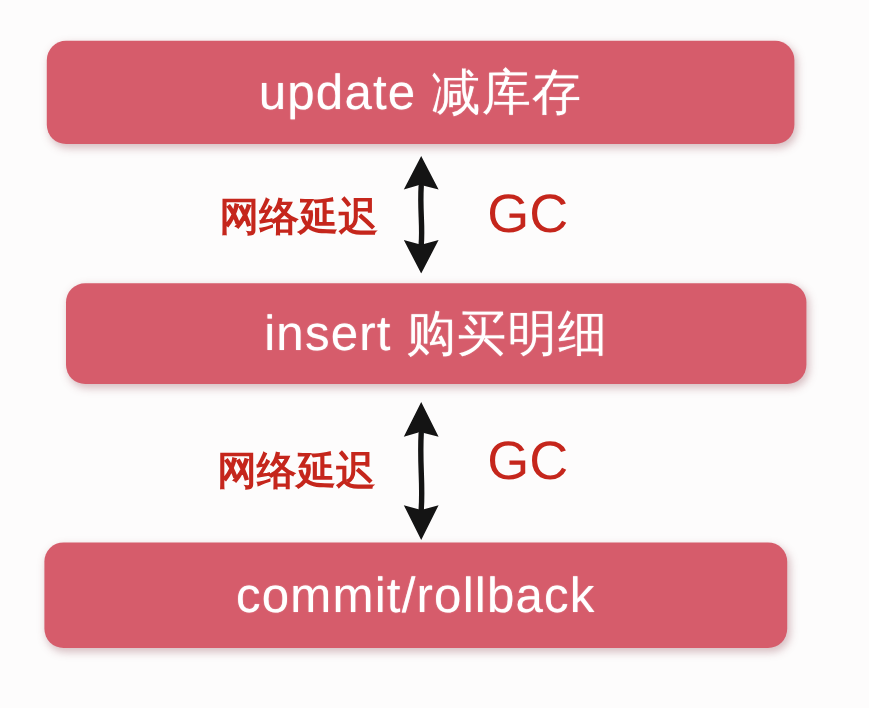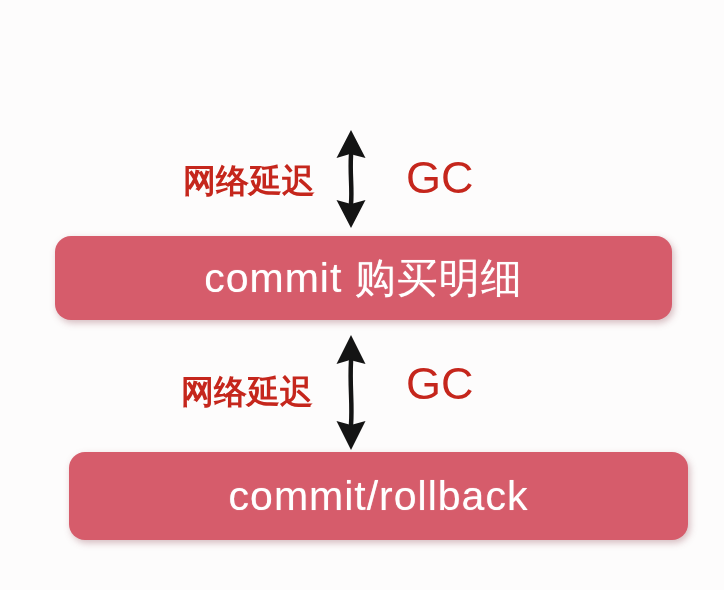--- a/index.html
+++ b/index.html
@@ -26,21 +26,21 @@
   .node .node-label {
     color: var(--node-text, #ffffff);
     font-size: 41px;
     font-weight: 400;
     letter-spacing: 1px;
     white-space: nowrap;
     text-shadow: 0 0 1px rgba(255,255,255,0.6);
   }
   .node1 { left: 39px;  top: 34px;  width: 623px; height: 86px; }
   .node2 { left: 55px;  top: 236px; width: 617px; height: 84px; }
-  .node3 { left: 69px;  top: 452px; width: 619px; height: 88px; }
+  .node3 { left: 37px;  top: 452px; width: 619px; height: 88px; }
 
   .arrow {
     position: absolute;
     width: 44px;
   }
   .arrow1 { left: 329px; top: 130px; height: 98px; }
   .arrow2 { left: 329px; top: 335px; height: 115px; }
   .arrow svg { display: block; width: 100%; height: 100%; }
   .arrow .shaft {
     stroke: var(--arrow-color, #141414);
@@ -68,33 +68,36 @@
     white-space: nowrap;
   }
   .gc1 { left: 406px; top: 152px; }
   .gc2 { left: 406px; top: 358px; }
 </style>
 </head>
 <body>
 
 <div class="stage" style="--bg: #fdfcfc; --node-fill: #d65c6b; --node-text: #ffffff; --label-red: #c5261c; --arrow-color: #141414;">
 
+  <div class="node node1">
+    <span class="node-label">update 减库存</span>
+  </div>
 
   <span class="latency-label latency1">网络延迟</span>
   <div class="arrow arrow1">
     <svg viewBox="0 0 44 98" xmlns="http://www.w3.org/2000/svg">
       <polygon class="head" points="22,0 7.5,28 21,24 36.5,28"></polygon>
       <path class="shaft" d="M22,25 C20.8,45 23.4,58 22,74"></path>
       <polygon class="head" points="22,98 7.5,70 22,74 36.5,70"></polygon>
     </svg>
   </div>
   <span class="gc-label gc1">GC</span>
 
   <div class="node node2">
-    <span class="node-label">commit 购买明细</span>
+    <span class="node-label">insert 购买明细</span>
   </div>
 
   <span class="latency-label latency2">网络延迟</span>
   <div class="arrow arrow2">
     <svg viewBox="0 0 44 115" xmlns="http://www.w3.org/2000/svg">
       <polygon class="head" points="22,0 7.5,29 21,25 36.5,29"></polygon>
       <path class="shaft" d="M22,26 C20.6,52 23.6,68 22,90"></path>
       <polygon class="head" points="22,115 7.5,86 22,90 36.5,86"></polygon>
     </svg>
   </div>

